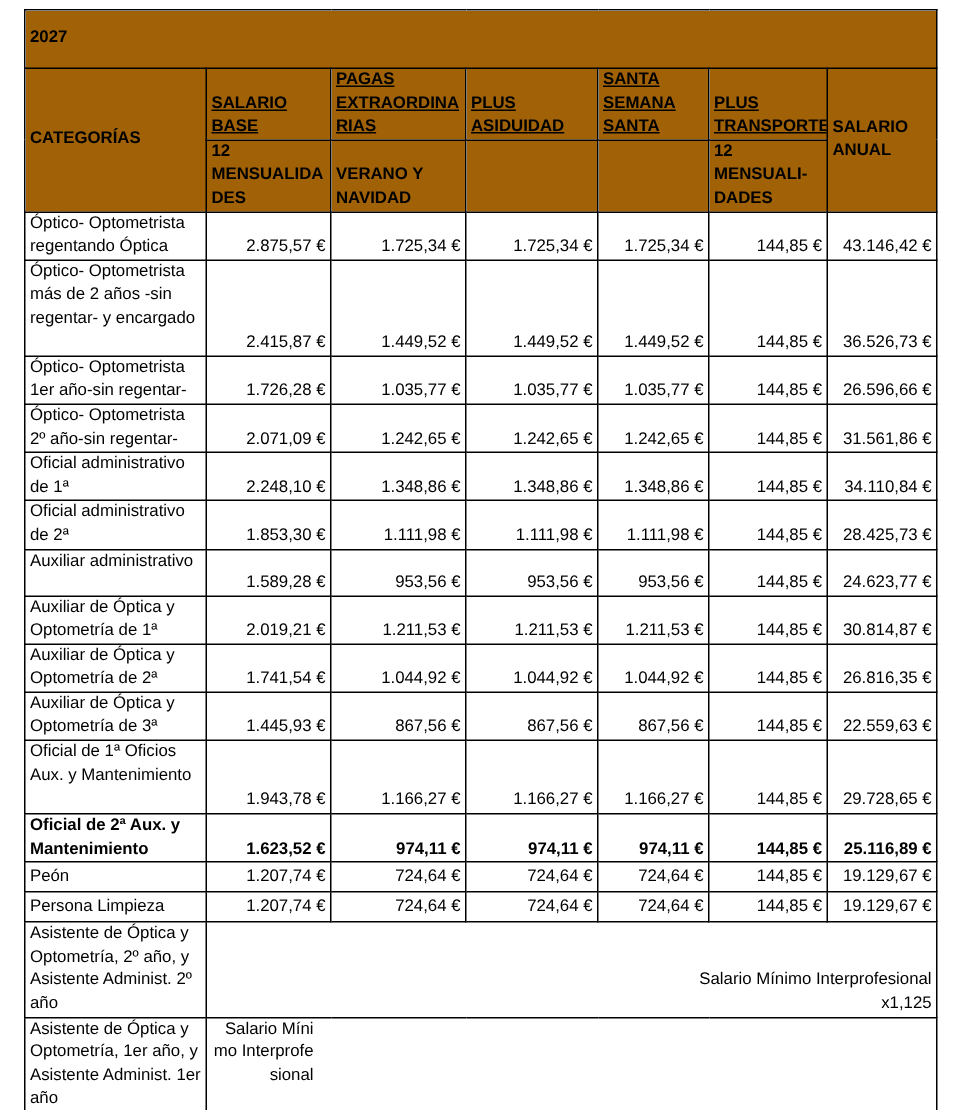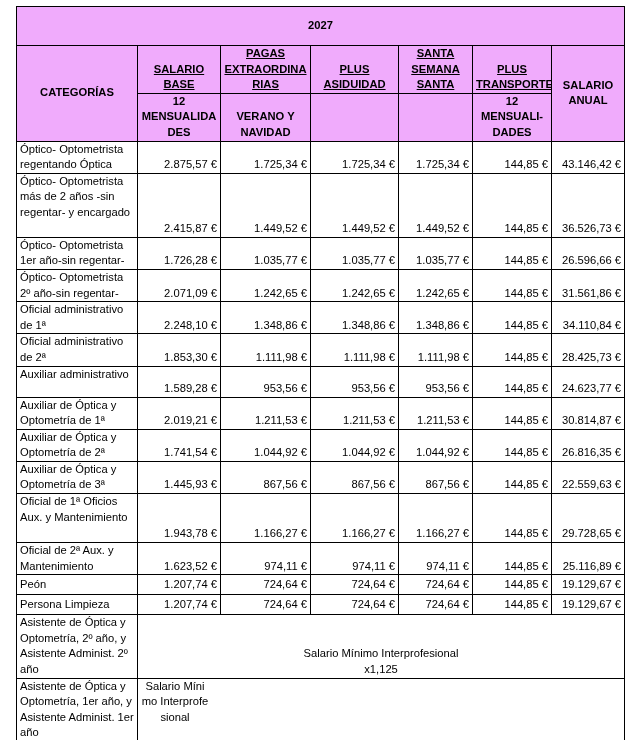--- a/index.html
+++ b/index.html
@@ -24,23 +24,23 @@
     width: 608px;
     font-size: 11.2px;
     line-height: 15.6px;
   }
   table.salary td, table.salary th {
     border: 1.2px solid #000;
     padding: 0 3px;
     overflow: hidden;
   }
   .hdr {
-    background: #f0abfc;
+    background: #a16207;
     font-weight: bold;
-    text-align: center;
+    text-align: left;
     vertical-align: middle;
   }
   .hdr-title {
     height: 38px;
     font-weight: bold;
   }
   .hdr-top {
     height: 46px;
     vertical-align: bottom !important;
     text-decoration: underline;
@@ -57,21 +57,21 @@
     padding-left: 3px;
     padding-right: 2px;
   }
   td.num {
     text-align: right;
     vertical-align: bottom;
     white-space: nowrap;
     padding-right: 3px;
   }
   td.merged {
-    text-align: center;
+    text-align: right;
     vertical-align: bottom;
     padding-left: 3px;
   }
   td.merged.narrow span {
     display: block;
     width: 68px;
     word-break: break-all;
   }
   tr.single td { height: 19px; vertical-align: middle; }
   tr.single td.num { vertical-align: middle; }
@@ -204,21 +204,21 @@
       </tr>
       <tr style="height: 49px; margin-top: 18px;">
         <td class="cat">Oficial de 1ª Oficios Aux. y Mantenimiento</td>
         <td class="num">1.943,78 €</td>
         <td class="num">1.166,27 €</td>
         <td class="num">1.166,27 €</td>
         <td class="num">1.166,27 €</td>
         <td class="num">144,85 €</td>
         <td class="num">29.728,65 €</td>
       </tr>
-      <tr style="height: 31px;">
+      <tr style="height: 31px; font-weight: bold;">
         <td class="cat">Oficial de 2ª Aux. y Mantenimiento</td>
         <td class="num">1.623,52 €</td>
         <td class="num">974,11 €</td>
         <td class="num">974,11 €</td>
         <td class="num">974,11 €</td>
         <td class="num">144,85 €</td>
         <td class="num">25.116,89 €</td>
       </tr>
       <tr class="single" style="height: 20px;">
         <td class="cat">Peón</td>

